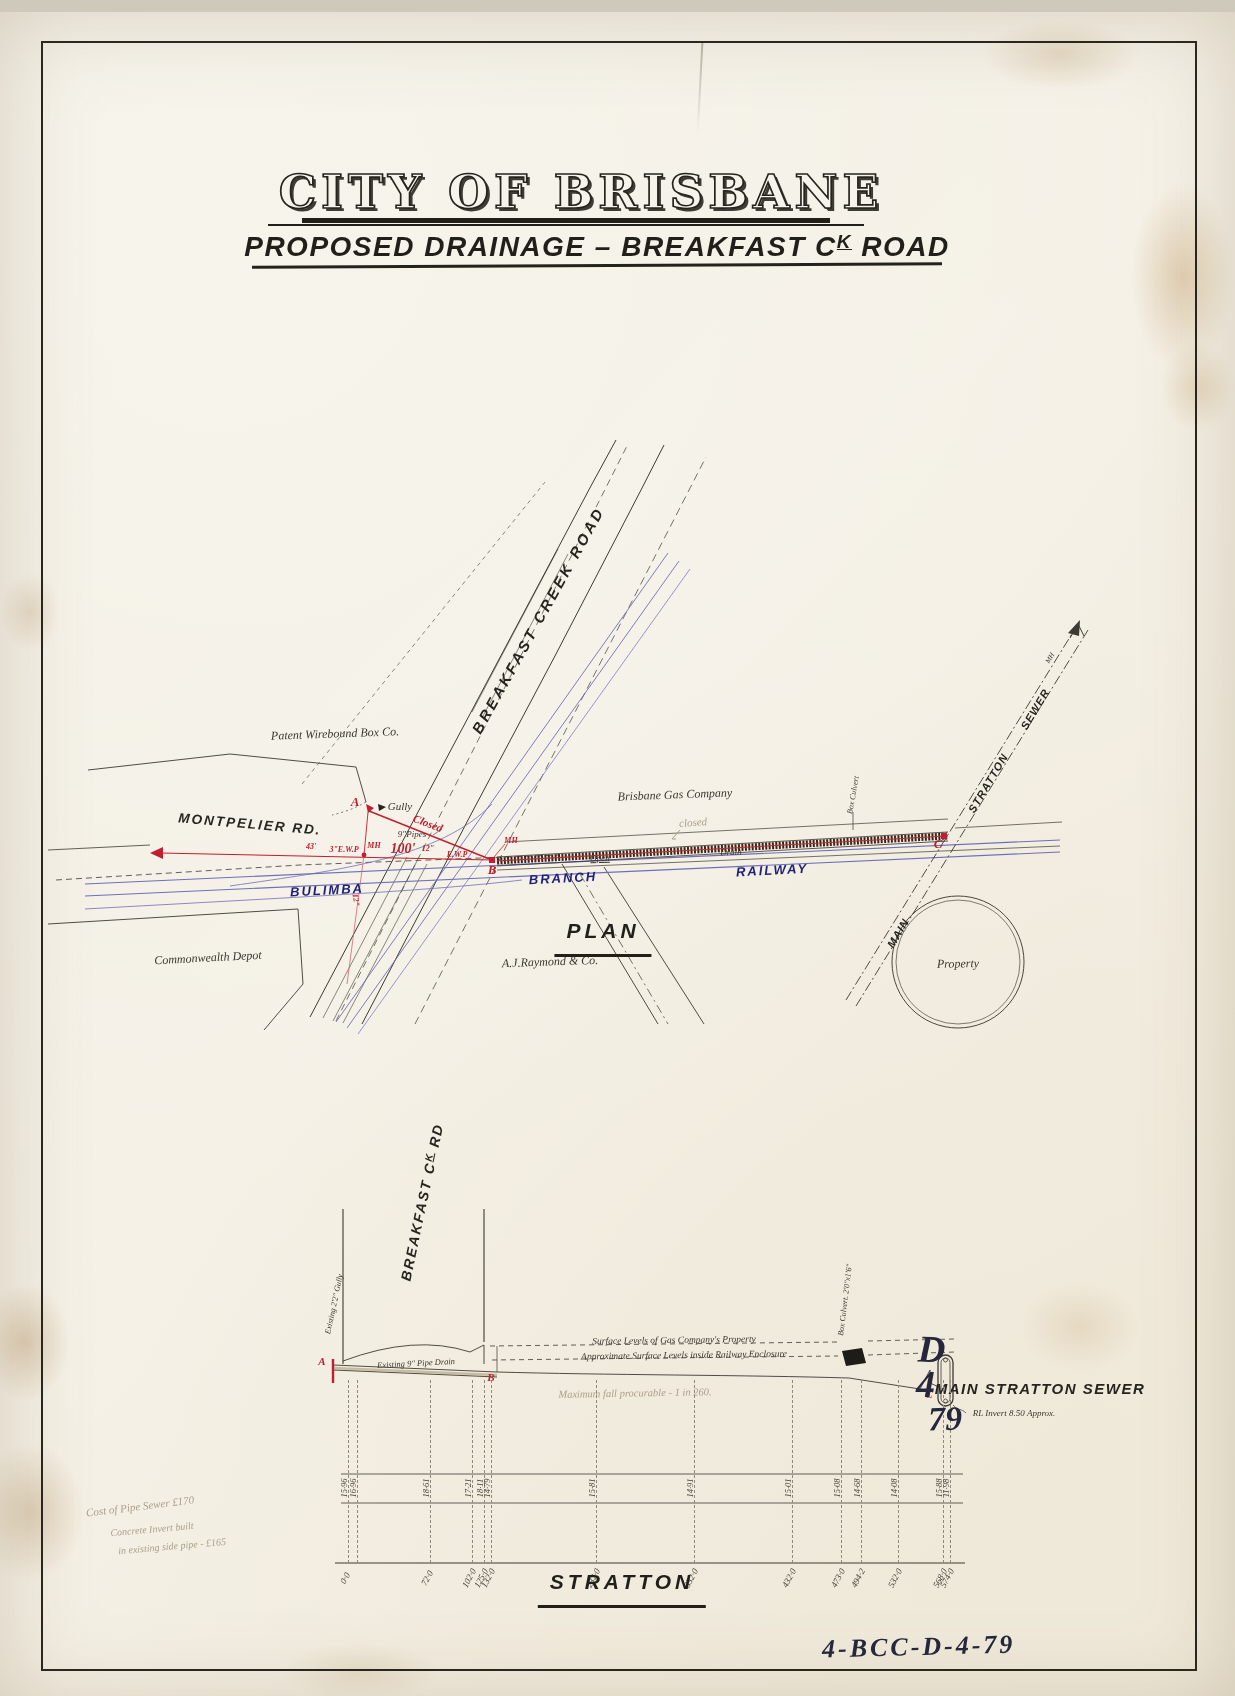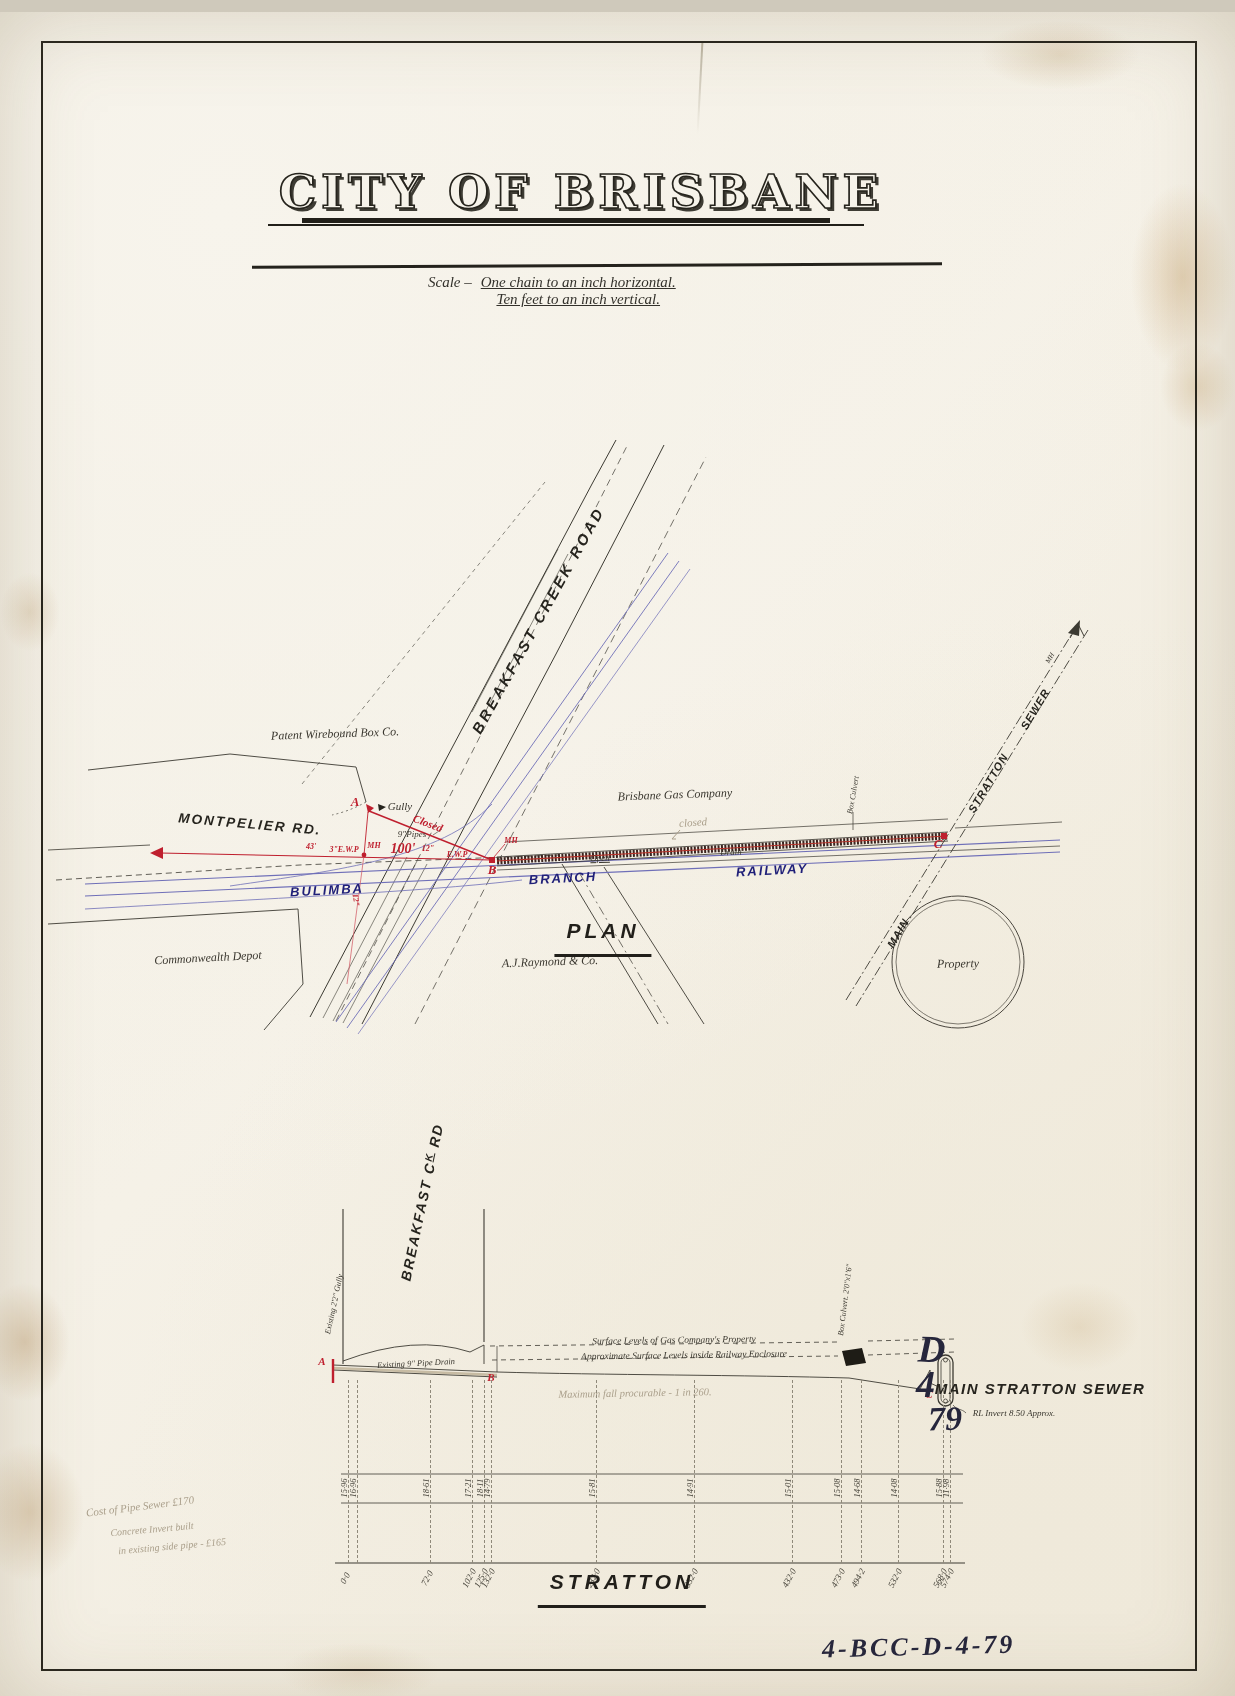--- a/index.html
+++ b/index.html
@@ -161,29 +161,25 @@
       <path d="M953,1393 C958,1399 961,1396 966,1401" stroke-width="0.7"></path>
 
       <path d="M341,1462 L963,1462" stroke-width="0.8"></path>
       <path d="M341,1491 L963,1491" stroke-width="0.8"></path>
       <path d="M335,1551 L965,1551" stroke-width="1.1"></path>
 
       <path d="M333,1347 L333,1371" stroke="#bf1f2e" stroke-width="2.4"></path>
     </g>
   </svg>
 
+  <div class="subtitle" style="left:597px;top:235px;">
+    <span>PROPOSED  DRAINAGE  –  BREAKFAST  C</span><span class="supk">K</span><span> ROAD</span>
+  </div>
   <div class="rule" style="left:252px;top:252px;width:690px;height:2.5px;transform:rotate(-0.3deg);"></div>
 
-  <div class="scale">
-    <span>Scale –</span>
-    <span>
-      <span class="u">One chain to an inch horizontal.</span><br>
-      <span class="u">Ten feet to an inch vertical.</span>
-    </span>
-  </div>
 
   <div class="lbl eng" style="left:538px;top:608px;font-size:15px;letter-spacing:3px;transform:translate(-50%,-50%) rotate(-61deg);">BREAKFAST  CREEK  ROAD</div>
   <div class="lbl eng" style="left:250px;top:812px;font-size:13.5px;letter-spacing:2px;transform:translate(-50%,-50%) rotate(5deg);">MONTPELIER  RD.</div>
 
   <div class="lbl eng blue" style="left:327px;top:878px;font-size:13px;letter-spacing:2px;transform:translate(-50%,-50%) rotate(-3deg);">BULIMBA</div>
   <div class="lbl eng blue" style="left:563px;top:866px;font-size:13px;letter-spacing:2px;transform:translate(-50%,-50%) rotate(-3deg);">BRANCH</div>
   <div class="lbl eng blue" style="left:772px;top:858px;font-size:13px;letter-spacing:2px;transform:translate(-50%,-50%) rotate(-3deg);">RAILWAY</div>
 
   <div class="lbl eng" style="left:898px;top:921px;font-size:11px;letter-spacing:1px;transform:translate(-50%,-50%) rotate(-59deg);">MAIN</div>
   <div class="lbl eng" style="left:988px;top:771px;font-size:11px;letter-spacing:1px;transform:translate(-50%,-50%) rotate(-59deg);">STRATTON</div>

